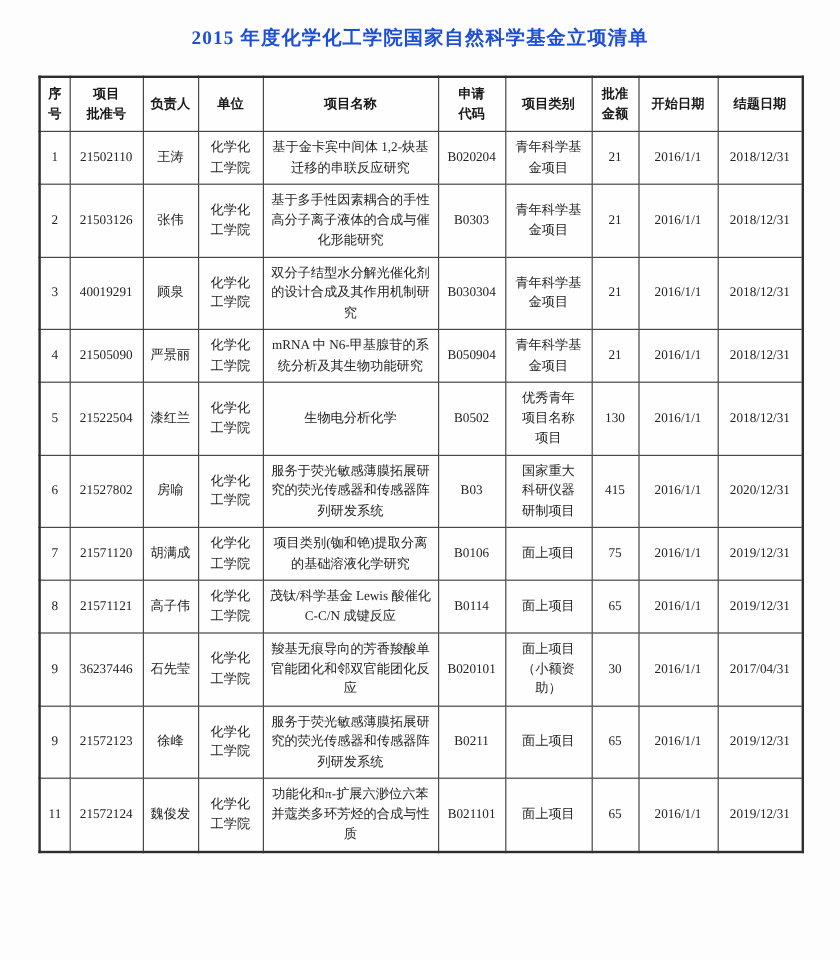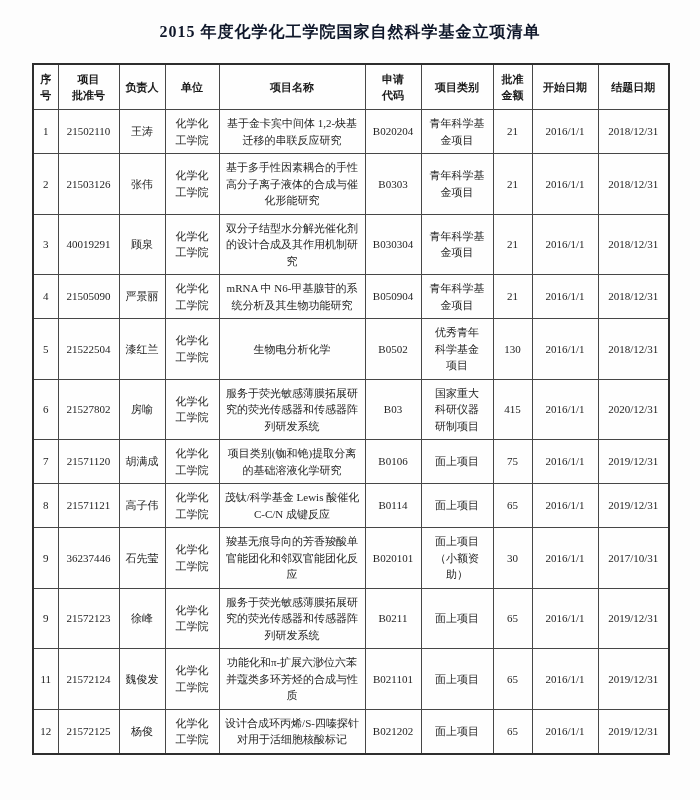--- a/index.html
+++ b/index.html
@@ -8,21 +8,21 @@
     background:#fdfdfd;
     font-family:"Liberation Serif","DejaVu Serif",serif;
     color:#1f1f1f;
   }
   .page{width:700px;height:800px;box-sizing:border-box;padding-top:22px;}
   .doc-title{
     text-align:center;
     font-size:16px;
     font-weight:bold;
     letter-spacing:1px;
-    color:#0f172a;
+    color:#1d4ed8;
     margin:0 0 20px 0;
   }
   table.grant-table{
     border-collapse:collapse;
     table-layout:fixed;
     width:636px;
     margin:0 auto 0 32px;
     background:#fefefe;
     border:2px solid #2e2e2e;
   }
@@ -141,21 +141,21 @@
           <td>2018/12/31</td>
         </tr>
         <tr>
           <td>5</td>
           <td>21522504</td>
           <td>漆红兰</td>
           <td>化学化工学院</td>
           <td>生物电分析化学</td>
           <td>B0502</td>
           <td>优秀青年
-科学基金
+项目名称
 项目</td>
           <td>130</td>
           <td>2016/1/1</td>
           <td>2018/12/31</td>
         </tr>
         <tr>
           <td>6</td>
           <td>21527802</td>
           <td>房喻</td>
           <td>化学化工学院</td>
@@ -197,53 +197,41 @@
           <td>36237446</td>
           <td>石先莹</td>
           <td>化学化工学院</td>
           <td>羧基无痕导向的芳香羧酸单官能团化和邻双官能团化反应</td>
           <td>B020101</td>
           <td>面上项目
 （小额资
 助）</td>
           <td>30</td>
           <td>2016/1/1</td>
-          <td>2017/10/31</td>
+          <td>2017/04/31</td>
         </tr>
         <tr>
           <td>9</td>
           <td>21572123</td>
           <td>徐峰</td>
           <td>化学化工学院</td>
           <td>服务于荧光敏感薄膜拓展研究的荧光传感器和传感器阵列研发系统</td>
           <td>B0211</td>
           <td>面上项目</td>
           <td>65</td>
           <td>2016/1/1</td>
           <td>2019/12/31</td>
         </tr>
         <tr>
           <td>11</td>
           <td>21572124</td>
           <td>魏俊发</td>
           <td>化学化工学院</td>
           <td>功能化和π-扩展六渺位六苯并蔻类多环芳烃的合成与性质</td>
           <td>B021101</td>
-          <td>面上项目</td>
-          <td>65</td>
-          <td>2016/1/1</td>
-          <td>2019/12/31</td>
-        </tr>
-        <tr>
-          <td>12</td>
-          <td>21572125</td>
-          <td>杨俊</td>
-          <td>化学化工学院</td>
-          <td>设计合成环丙烯/S-四嗪探针对用于活细胞核酸标记</td>
-          <td>B021202</td>
           <td>面上项目</td>
           <td>65</td>
           <td>2016/1/1</td>
           <td>2019/12/31</td>
         </tr>
       </tbody>
   </table>
 </div>
 
 </body></html>

